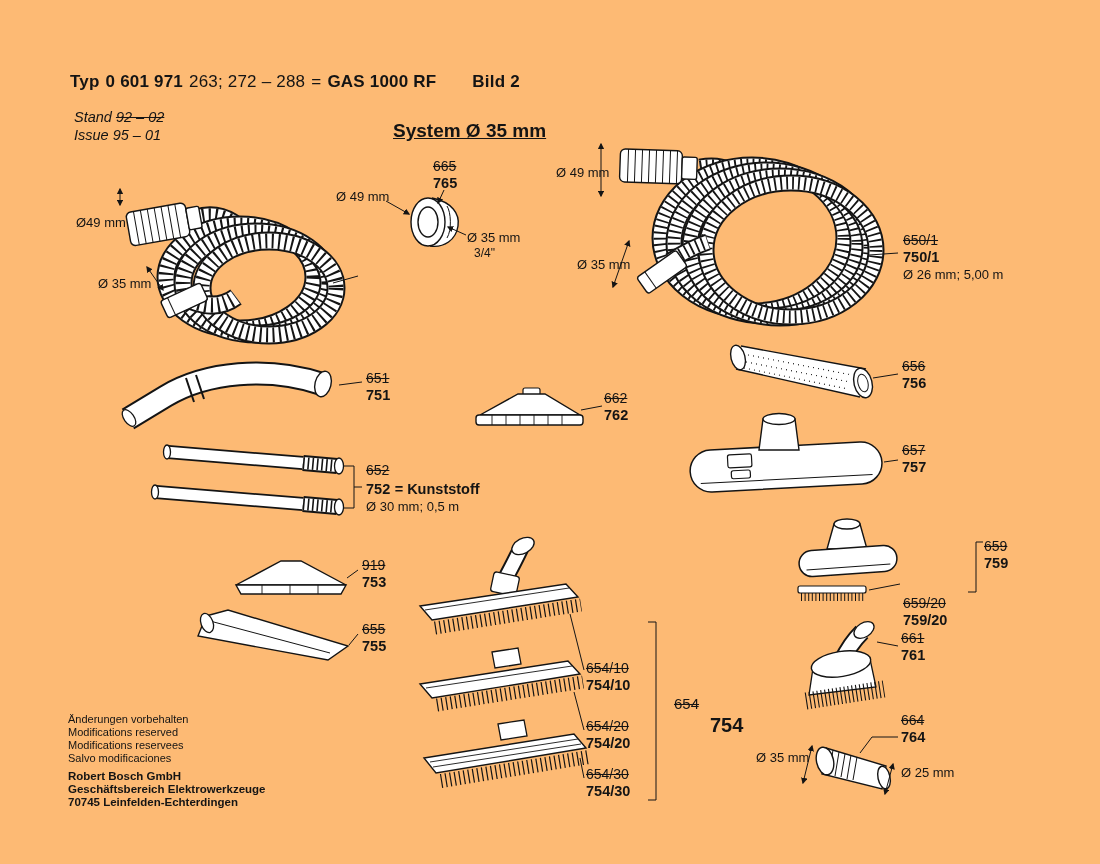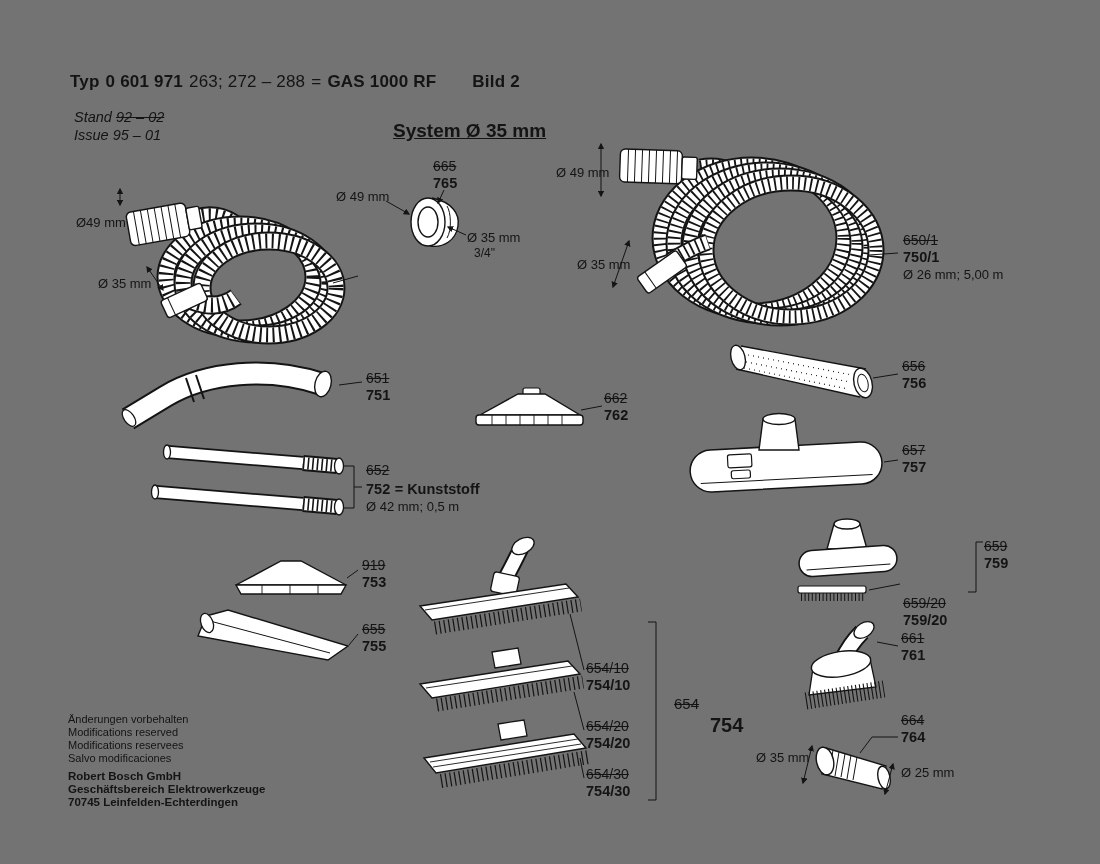--- a/index.html
+++ b/index.html
@@ -1,21 +1,21 @@
 <!DOCTYPE html>
 <html><head>
 <meta charset="utf-8">
 <style>
   * { margin:0; padding:0; box-sizing:border-box; }
   html,body { background:#fff; }
   body {
     width:1100px; height:864px; position:relative; overflow:hidden;
     font-family:"Liberation Sans","DejaVu Sans",sans-serif; color:#141414;
   }
-  .page { position:absolute; inset:0; background:#737373; }
+  .page { position:absolute; inset:0; background:#fdba74; }
   svg.art { position:absolute; left:0; top:0; }
   .abs { position:absolute; white-space:nowrap; }
   .b { font-weight:700; }
   .strike { text-decoration:line-through; }
   .title-line { font-size:17px; letter-spacing:0.2px; }
   .title-line span { margin-right:6px; }
   .stand-issue { font-size:14.5px; font-style:italic; line-height:1.25; }
   .system-title { font-size:19px; font-weight:700; }
   .plabel { position:absolute; line-height:1.2; white-space:nowrap; }
   .plabel .old { display:block; font-size:14px; text-decoration:line-through; }
@@ -322,21 +322,21 @@
   </div>
 
   <div class="plabel" style="left:902px;top:442px;">
     <span class="old">657</span>
     <span class="new">757</span>
   </div>
 
   <div class="plabel" style="left:366px;top:462px;">
     <span class="old">652</span>
     <span style="display:block;"><span class="new-inline">752</span> <span class="new-inline">= Kunststoff</span></span>
-    <span class="note">Ø 42 mm; 0,5 m</span>
+    <span class="note">Ø 30 mm; 0,5 m</span>
   </div>
 
   <div class="plabel" style="left:362px;top:557px;">
     <span class="old">919</span>
     <span class="new">753</span>
   </div>
 
   <div class="plabel" style="left:984px;top:538px;">
     <span class="old">659</span>
     <span class="new">759</span>

